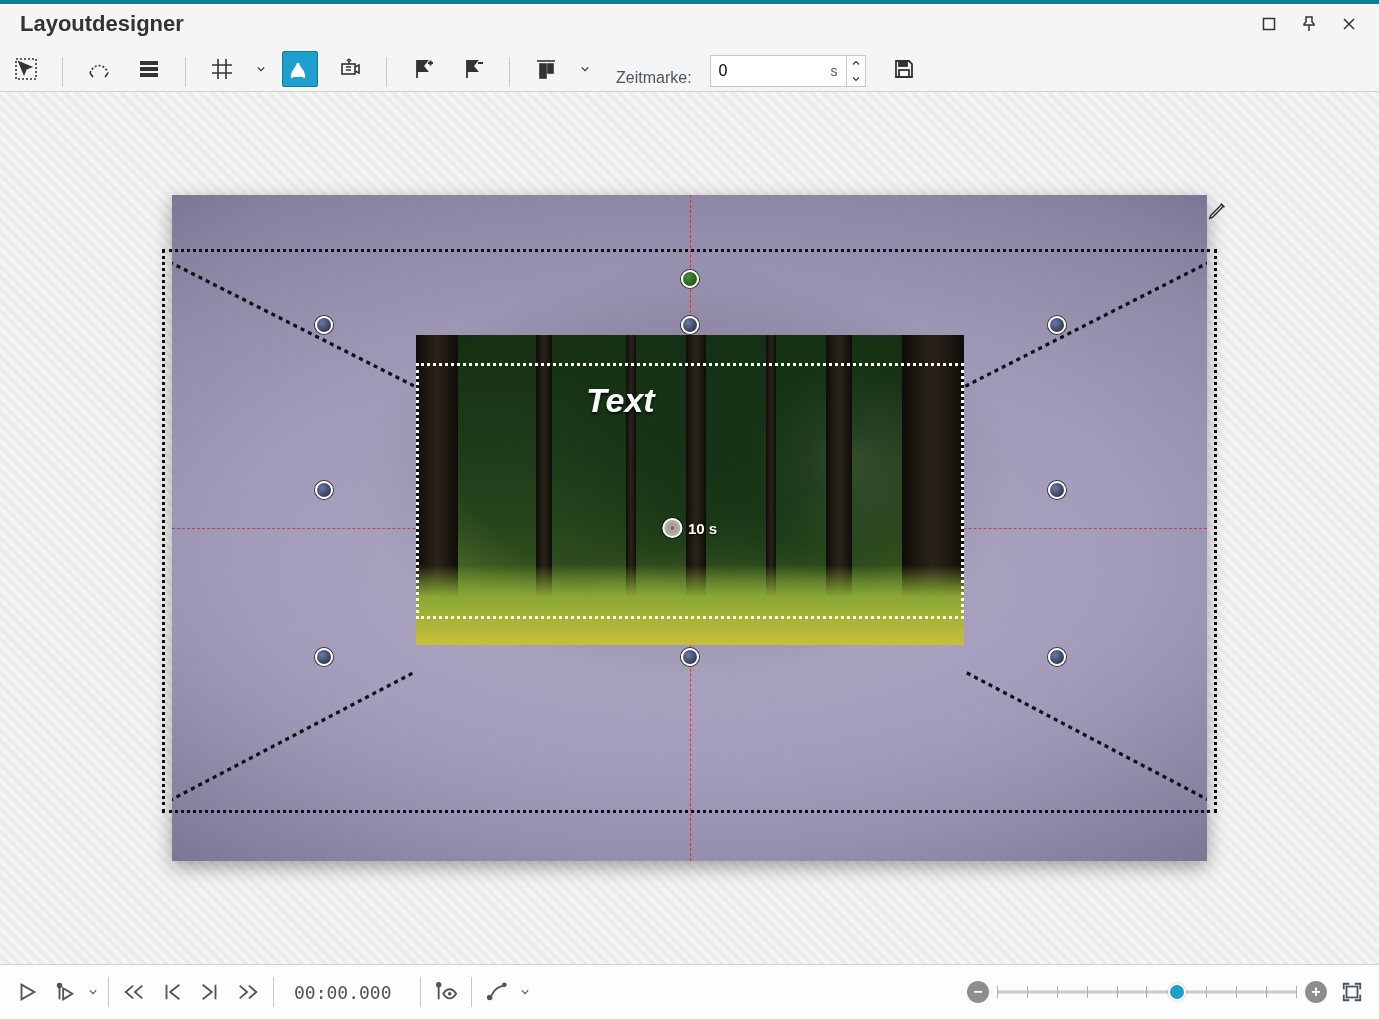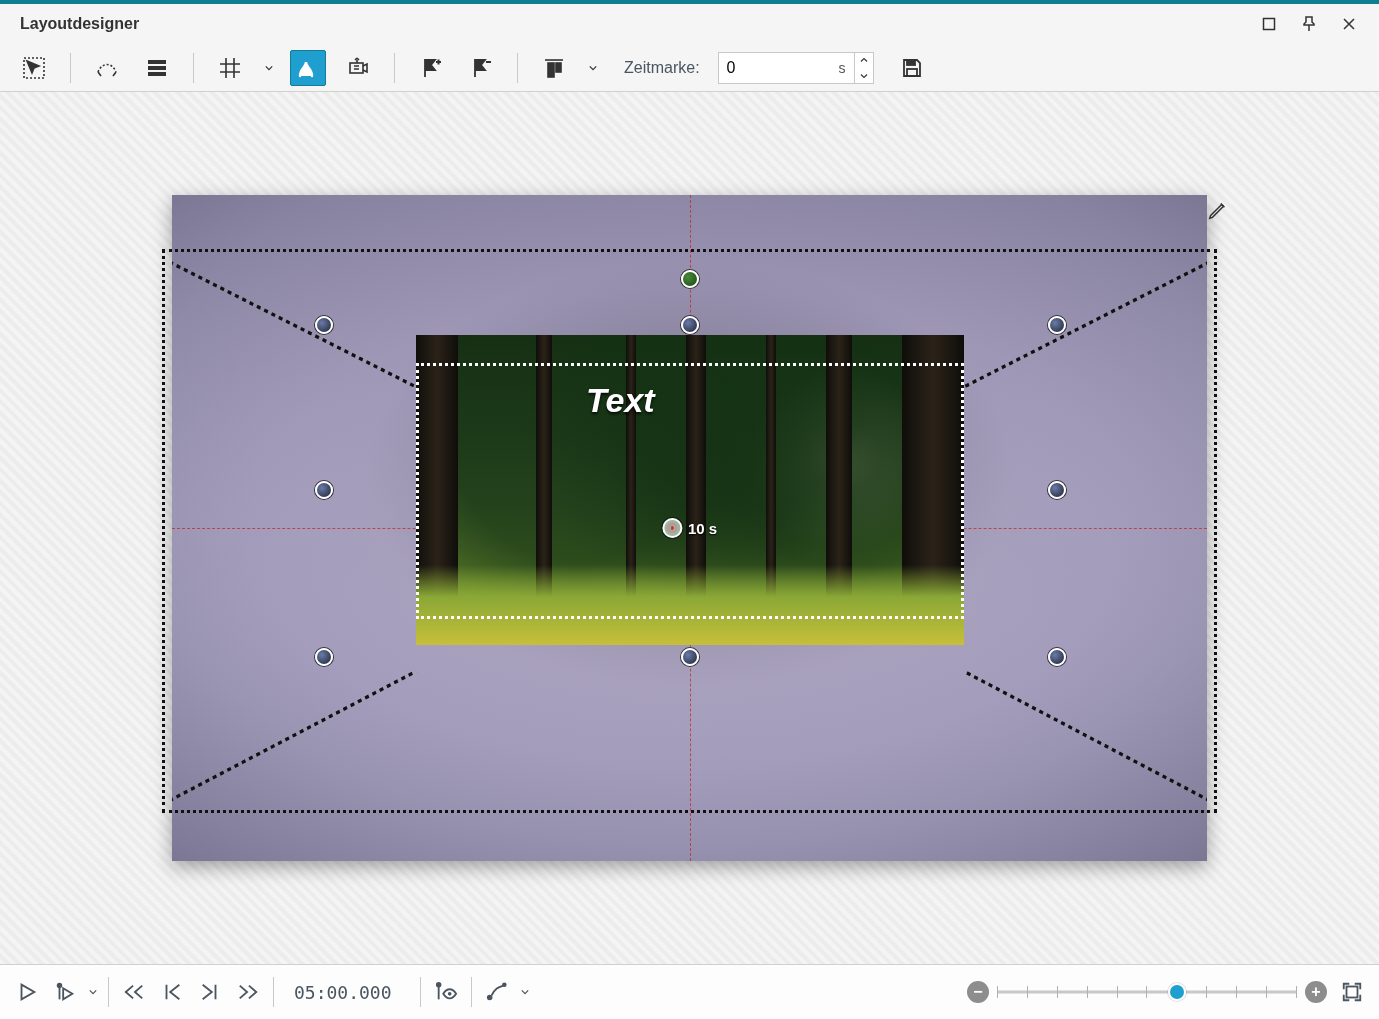--- a/index.html
+++ b/index.html
@@ -5,31 +5,31 @@
   * { box-sizing: border-box; margin: 0; padding: 0; }
   html, body { width: 100%; height: 100%; font-family: "Segoe UI", Tahoma, sans-serif; font-size: 14px; color: #333; }
   body { display: flex; flex-direction: column; background: #f0f0f0; }
 
   
   .titlebar {
     display: flex; align-items: center; height: 44px;
     background: #f5f5f5; border-top: 4px solid #0e7f93;
     padding: 0 10px 0 20px;
   }
-  .titlebar .title { font-weight: 700; font-size: 16px; color: #333; flex: 1; }
+  .titlebar .title { font-weight: 700; font-size: 22px; color: #333; flex: 1; }
   .titlebar .win-btn {
     width: 40px; height: 40px; display: flex; align-items: center; justify-content: center;
     color: #444;
   }
   .titlebar svg { stroke: #333; fill: none; stroke-width: 1.5; }
 
   
   .toolbar {
-    display: flex; align-items: center; gap: 14px;
-    height: 48px; padding: 4px 16px;
+    display: flex; align-items: flex-end; gap: 14px;
+    height: 48px; padding: 4px 8px;
     background: #f5f5f5; border-bottom: 1px solid #d0d0d0;
   }
   .tool-btn {
     width: 36px; height: 36px; display: flex; align-items: center; justify-content: center;
     border: 1px solid transparent; border-radius: 2px; background: transparent;
     cursor: pointer;
   }
   .tool-btn.active { background: #1f9fcf; border-color: #0e7f93; }
   .tool-btn.active svg { stroke: #fff; fill: #fff; }
   .tool-sep { width: 1px; height: 30px; background: #c8c8c8; margin: 0 4px; }
@@ -385,21 +385,21 @@
         <path d="M18 4v16M4 4l10 8L4 20"></path>
       </svg>
   </div>
   <div class="pbtn">
     <svg width="22" height="22" viewBox="0 0 24 24">
         <path d="M3 5l8 7-8 7M13 5l8 7-8 7"></path>
       </svg>
   </div>
   <div class="psep"></div>
 
-  <div class="timecode">05:00.000</div>
+  <div class="timecode">00:00.000</div>
 
   <div class="psep"></div>
   <div class="pbtn">
     <svg width="24" height="22" viewBox="0 0 26 24">
       <circle cx="5" cy="4" r="2" fill="#4a5560"></circle>
         <path d="M5 6v14"></path>
       <path d="M10 14s3-5 7-5 7 5 7 5-3 5-7 5-7-5-7-5z"></path>
         <circle cx="17" cy="14" r="2" fill="#4a5560" stroke="none"></circle>
     </svg>
   </div>

